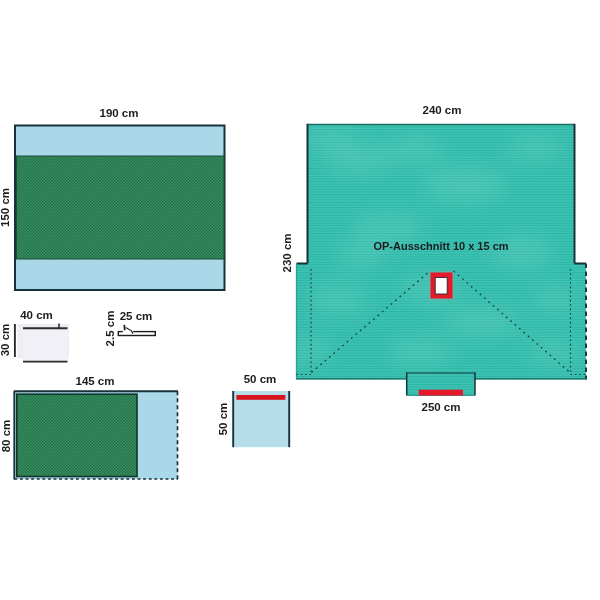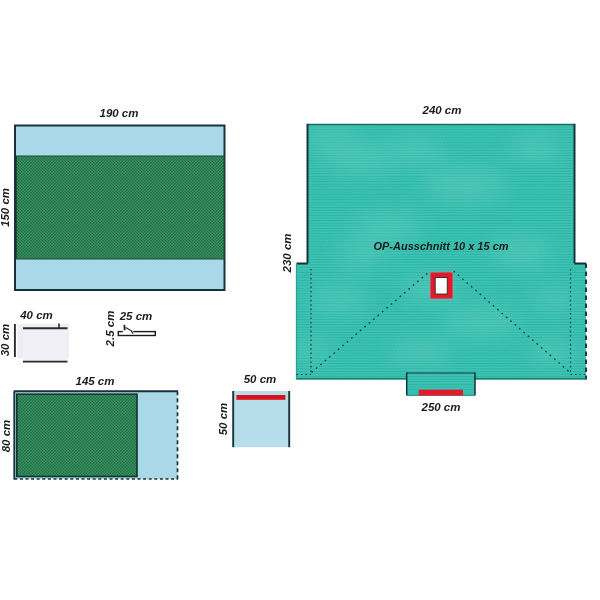--- a/index.html
+++ b/index.html
@@ -1,16 +1,16 @@
 <!DOCTYPE html>
 <html><head>
 <meta charset="utf-8">
 <style>
   html,body{margin:0;padding:0;background:#ffffff;}
-  #page{position:relative;width:600px;height:600px;background:#ffffff;overflow:hidden;font-style:italic;}
+  #page{position:relative;width:600px;height:600px;background:#ffffff;overflow:hidden;}
   svg{position:absolute;left:0;top:0;}
   text{font-family:"Liberation Sans",sans-serif;font-weight:bold;fill:#1c1c1c;}
 </style>
 </head>
 <body>
 <div id="page">
 <svg width="600" height="600" viewBox="0 0 600 600">
   <defs>
     <pattern id="pg" width="3" height="3" patternUnits="userSpaceOnUse">
       <rect width="3" height="3" fill="#2F8757"></rect>

